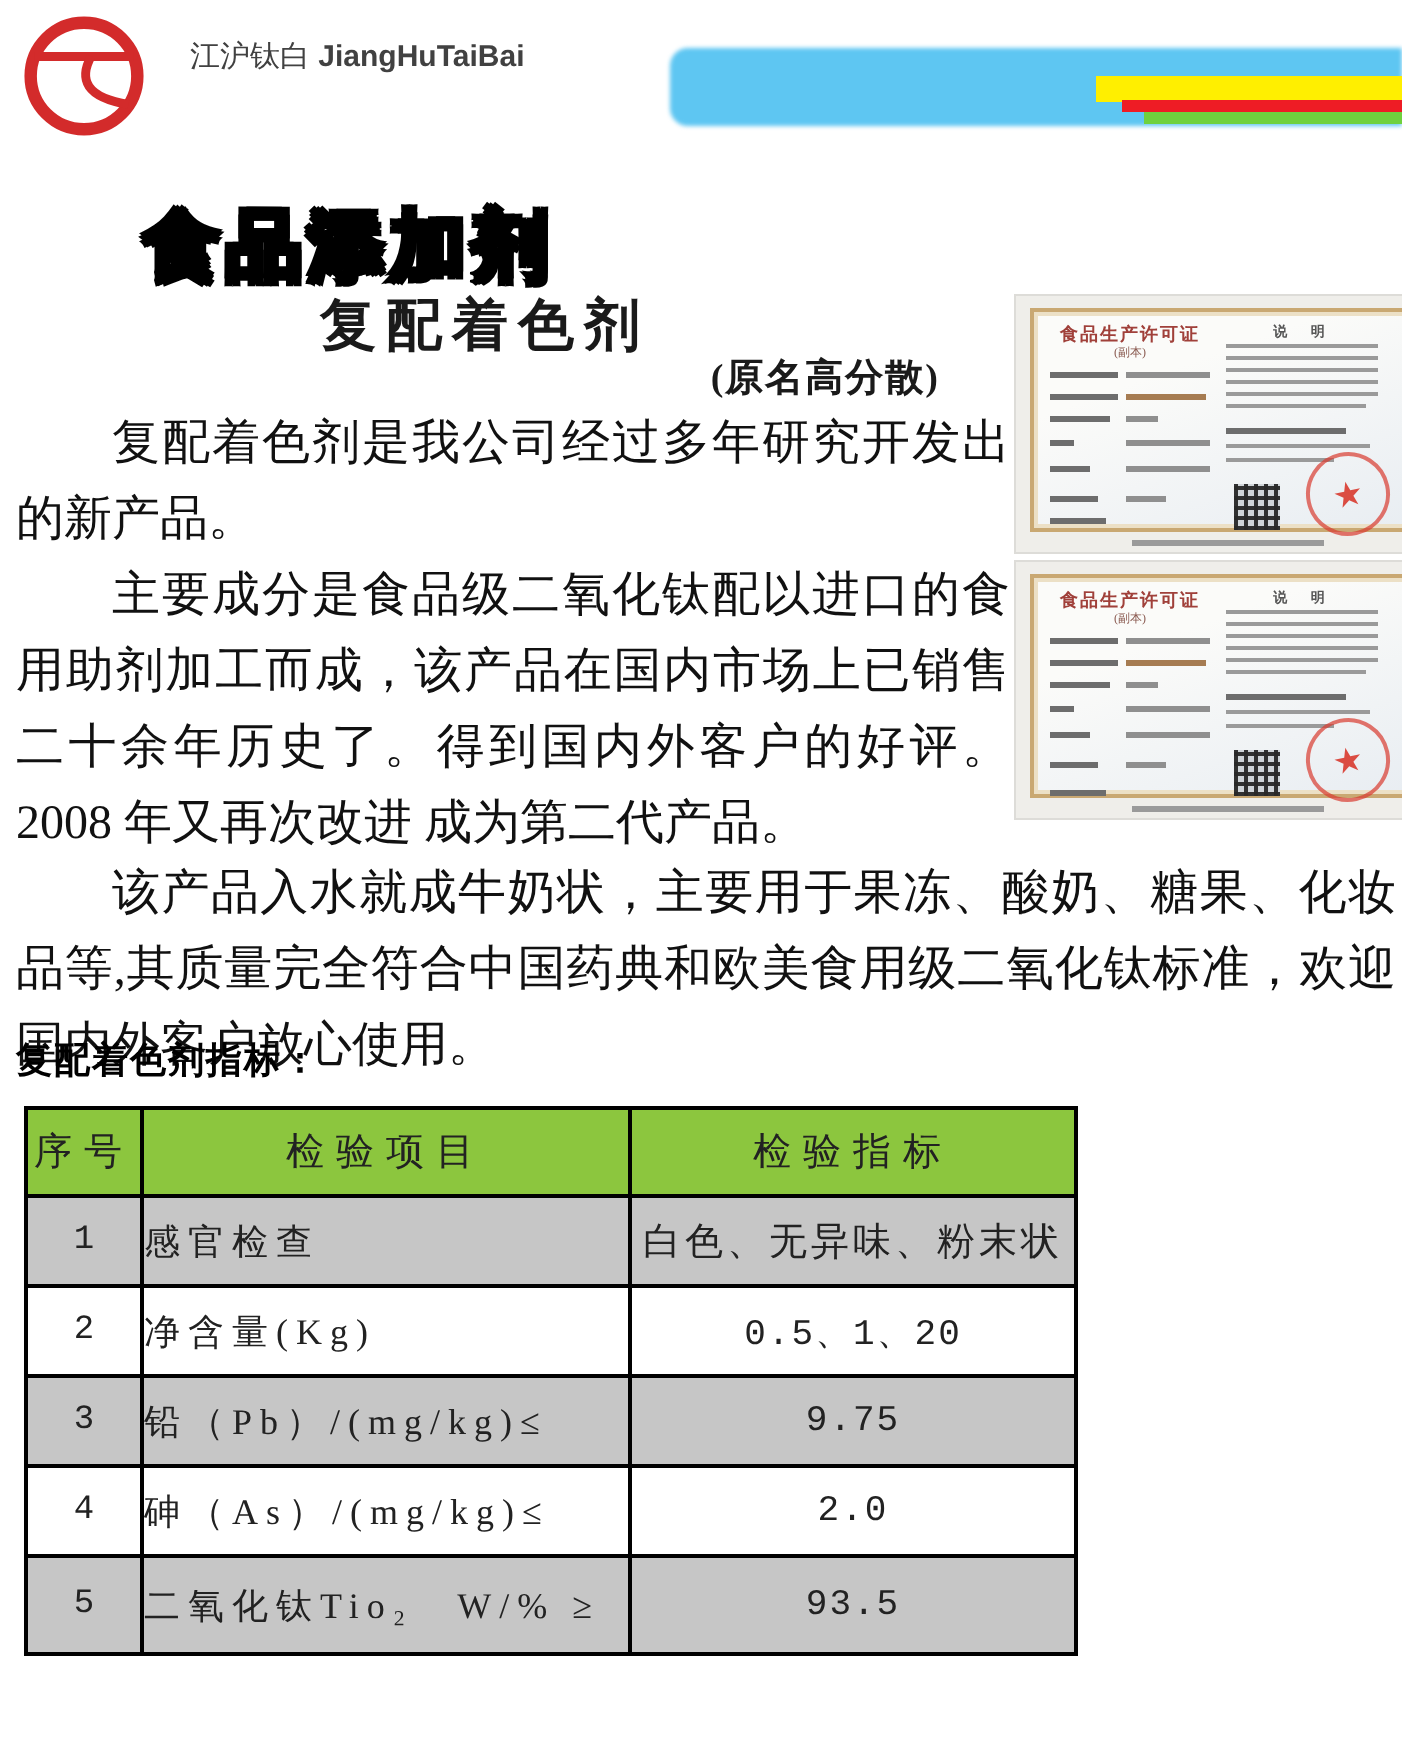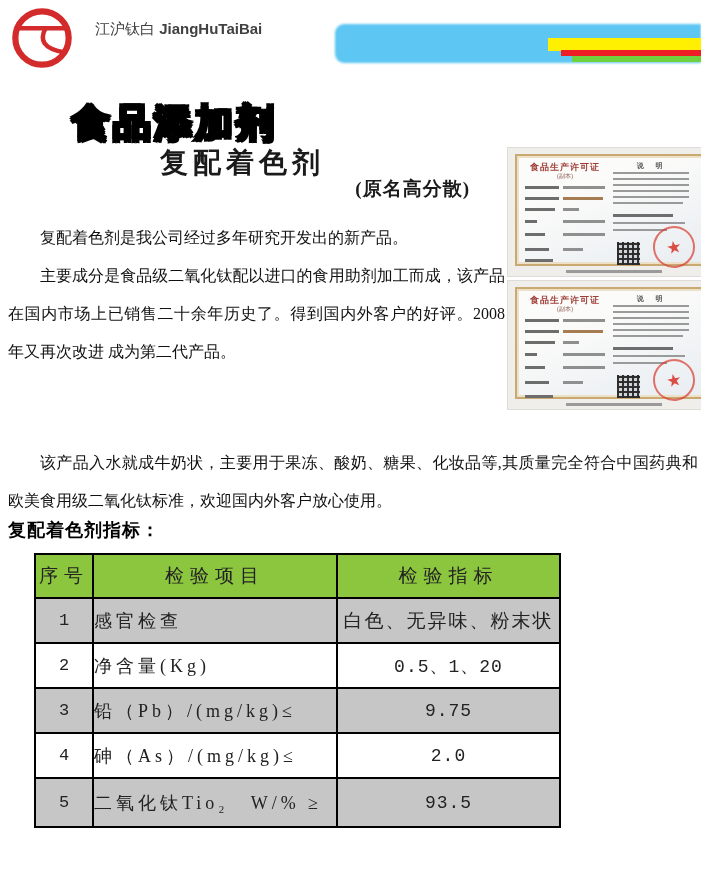--- a/index.html
+++ b/index.html
@@ -20,21 +20,21 @@
   
   .badge{position:absolute;left:72px;top:98px;font-size:38px;font-weight:900;letter-spacing:3px;
          color:#fff;-webkit-text-stroke:2.5px #000;
          text-shadow:-2px -2px 0 #000,2px -2px 0 #000,-2px 2px 0 #000,2px 2px 0 #000;}
   .main-title{position:absolute;left:160px;top:144px;width:310px;text-align:left;
               font-size:28px;font-weight:bold;letter-spacing:5px;}
   .sub-title{position:absolute;left:160px;top:176px;width:310px;text-align:right;
              font-size:19px;font-weight:bold;letter-spacing:1px;}
 
   
-  .para{position:absolute;font-size:16px;line-height:38px;text-align:justify;color:#111;margin-top:16px;}
+  .para{position:absolute;font-size:24px;line-height:38px;text-align:justify;color:#111;}
   .para p{margin:0;text-indent:2em;}
   .para-left{left:8px;top:203px;width:497px;}
   .para-wide{left:8px;top:428px;width:690px;}
 
   
   .cert{position:absolute;left:508px;width:211px;height:128px;background:#efeeea;
         box-shadow:0 0 0 1px #dddcd8;}
   .cert-1{top:148px;} .cert-2{top:281px;}
   .cert-inner{position:absolute;left:7px;right:7px;top:6px;bottom:10px;
               border:2px solid #c9a872;box-shadow:inset 0 0 0 2px #ece0c6;
@@ -54,21 +54,21 @@
   .seal{position:absolute;left:136px;top:70px;width:38px;height:38px;border-radius:50%;
         border:2px solid rgba(216,58,47,.7);display:flex;align-items:center;justify-content:center;
         transform:rotate(-12deg);}
   .seal span{color:rgba(216,58,47,.9);font-size:17px;line-height:1;}
   .cert-caption{position:absolute;left:50%;bottom:3px;transform:translateX(-50%);
                 width:96px;height:3px;background:#9a9a9a;}
 
   
   .tbl-label{position:absolute;left:8px;top:518px;font-family:"Liberation Sans","DejaVu Sans",sans-serif;
              font-size:18px;font-weight:bold;color:#000;letter-spacing:1px;}
-  table.spec{position:absolute;left:34px;top:553px;width:525px;border-collapse:collapse;
+  table.spec{position:absolute;left:12px;top:553px;width:525px;border-collapse:collapse;
              table-layout:fixed;font-size:18px;}
   table.spec td,table.spec th{border:2px solid #000;padding:0;}
   tr.t-head th{background:#8cc63e;height:42px;font-weight:normal;color:#222;
                font-size:19px;letter-spacing:6px;}
   td.c-no{text-align:center;font-family:"Liberation Mono","DejaVu Sans Mono",monospace;font-size:17px;color:#222;}
   td.c-item{padding-left:24px;letter-spacing:4px;color:#222;}
   td.c-val{text-align:center;font-family:"Liberation Mono","DejaVu Sans Mono",monospace;font-size:18px;
            letter-spacing:1px;color:#222;}
   td.c-val.cjk{font-family:Liberation Sans, sans-serif;letter-spacing:2px;font-size:19px;}
   tr.row-gray td{background:#c6c6c6;}

